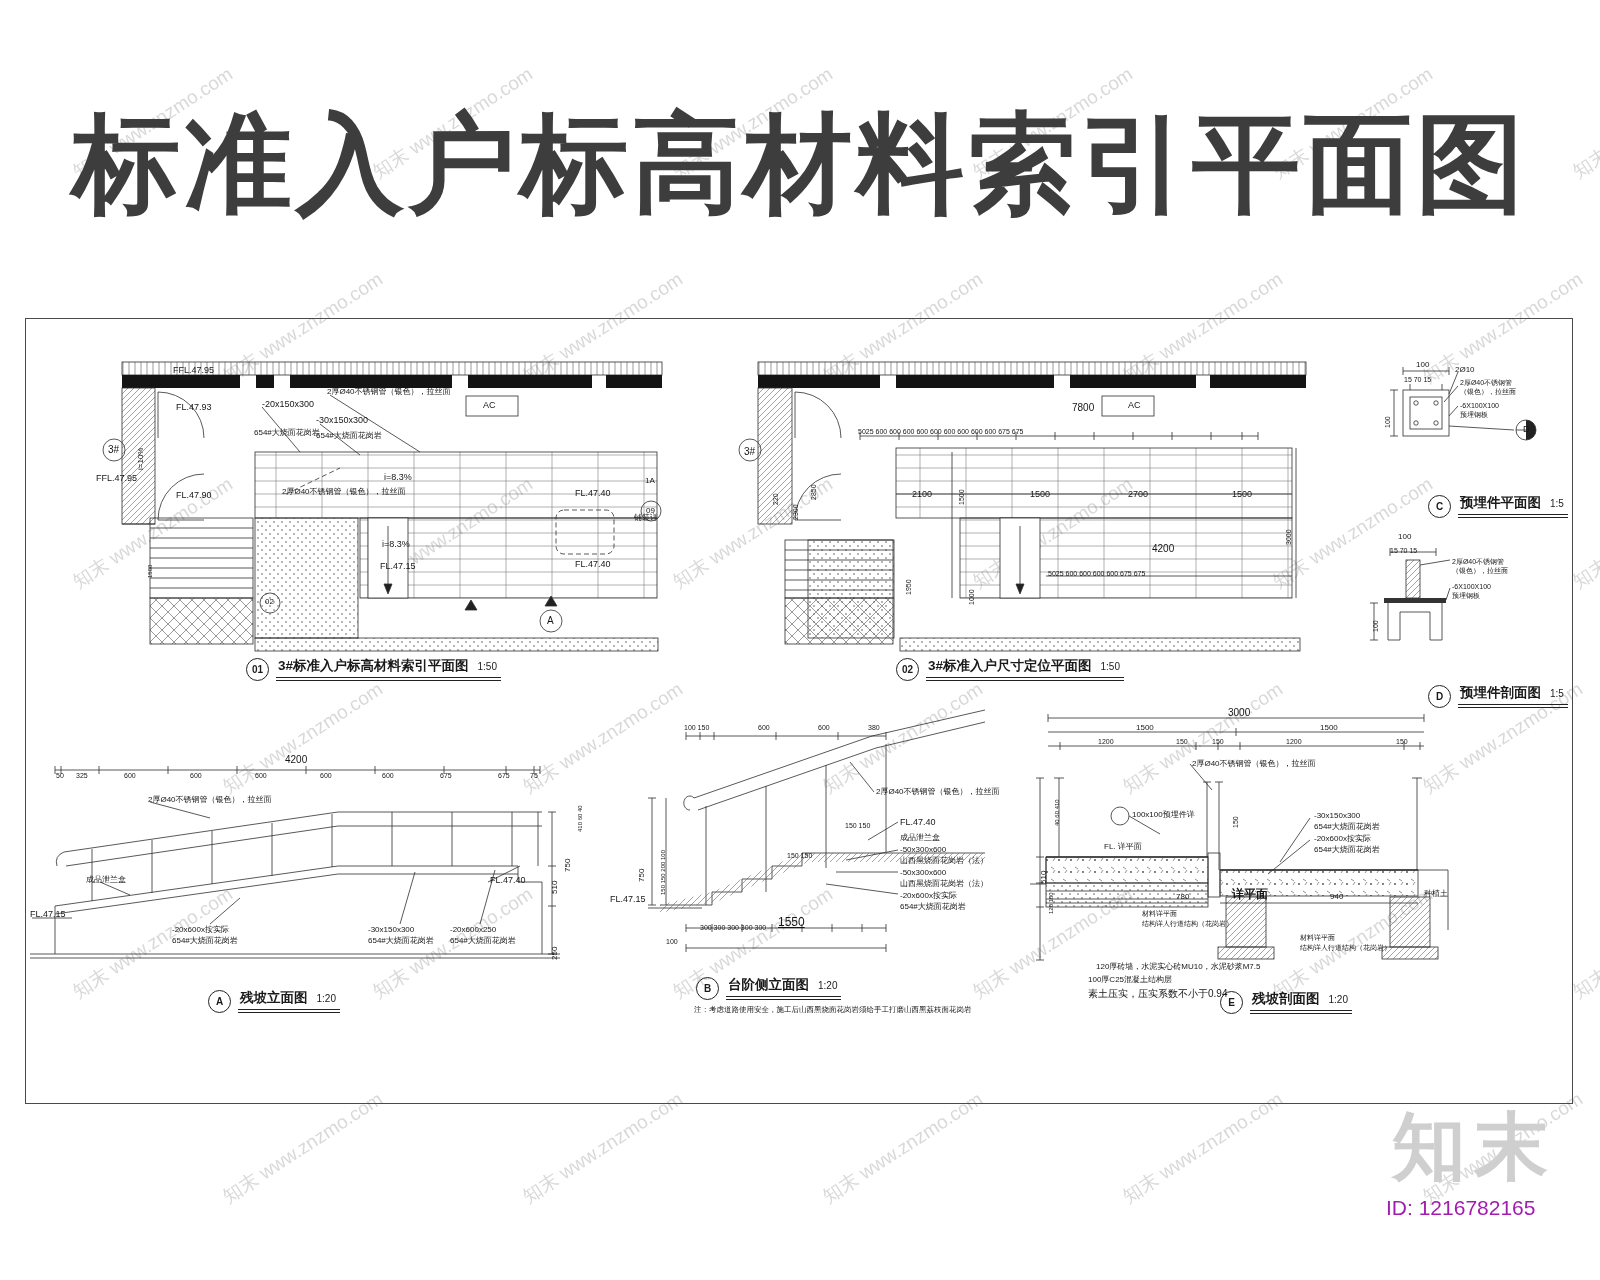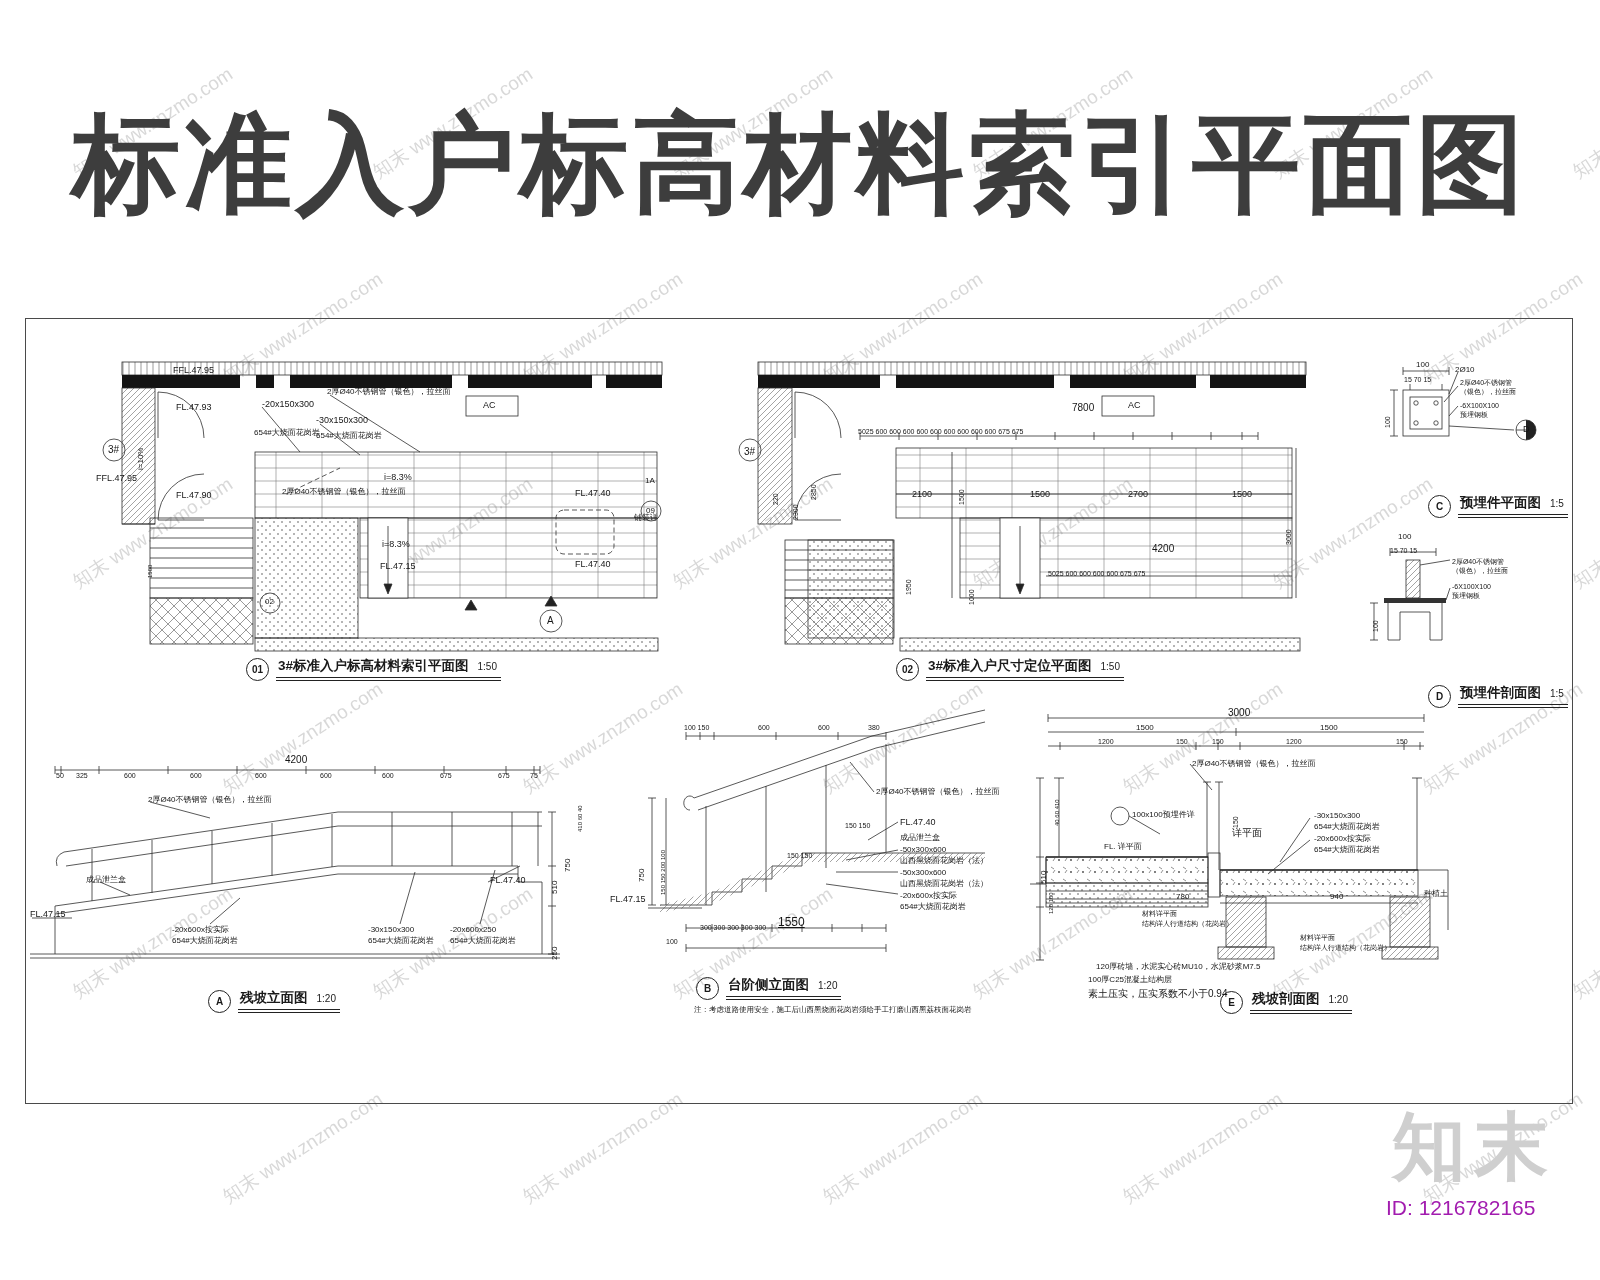--- a/index.html
+++ b/index.html
@@ -362,21 +362,21 @@
       <span class="ann" style="left: 1396px; top: 738px; font-size: 7px;">150</span>
       <span class="ann" style="left: 1192px; top: 760px; font-size: 8px;">2厚Ø40不锈钢管（银色），拉丝面</span>
       <span class="ann" style="left: 1132px; top: 811px; font-size: 8px;">100x100预埋件详</span>
       <span class="ann" style="left: 1054px; top: 826px; font-size: 6px; transform: rotate(-90deg);">40 60 410</span>
       <span class="ann" style="left: 1232px; top: 828px; font-size: 7px; transform: rotate(-90deg);">150</span>
       <span class="ann" style="left: 1314px; top: 812px; font-size: 8px;">-30x150x300</span>
       <span class="ann" style="left: 1314px; top: 823px; font-size: 8px;">654#大烧面花岗岩</span>
       <span class="ann" style="left: 1314px; top: 835px; font-size: 8px;">-20x600x按实际</span>
       <span class="ann" style="left: 1314px; top: 846px; font-size: 8px;">654#大烧面花岗岩</span>
       <span class="ann" style="left: 1104px; top: 843px; font-size: 8px;">FL. 详平面</span>
-      <span class="ann" style="left: 1232px; top: 828px; font-size: 10px;">详平面</span>
+      <span class="ann" style="left: 1232px; top: 888px; font-size: 12px; font-weight: bold;">详平面</span>
       <span class="ann" style="left: 1040px; top: 884px; font-size: 8px; transform: rotate(-90deg);">510</span>
       <span class="ann" style="left: 1048px; top: 914px; font-size: 6px; transform: rotate(-90deg);">120 100</span>
       <span class="ann" style="left: 1176px; top: 893px; font-size: 8px;">780</span>
       <span class="ann" style="left: 1330px; top: 893px; font-size: 8px;">940</span>
       <span class="ann" style="left: 1424px; top: 890px; font-size: 8px;">种植土</span>
       <span class="ann" style="left: 1142px; top: 910px; font-size: 7px;">材料详平面</span>
       <span class="ann" style="left: 1142px; top: 920px; font-size: 7px;">结构详人行道结构（花岗岩）</span>
       <span class="ann" style="left: 1300px; top: 934px; font-size: 7px;">材料详平面</span>
       <span class="ann" style="left: 1300px; top: 944px; font-size: 7px;">结构详人行道结构（花岗岩）</span>
       <span class="ann" style="left: 1096px; top: 963px; font-size: 8px;">120厚砖墙，水泥实心砖MU10，水泥砂浆M7.5</span>

